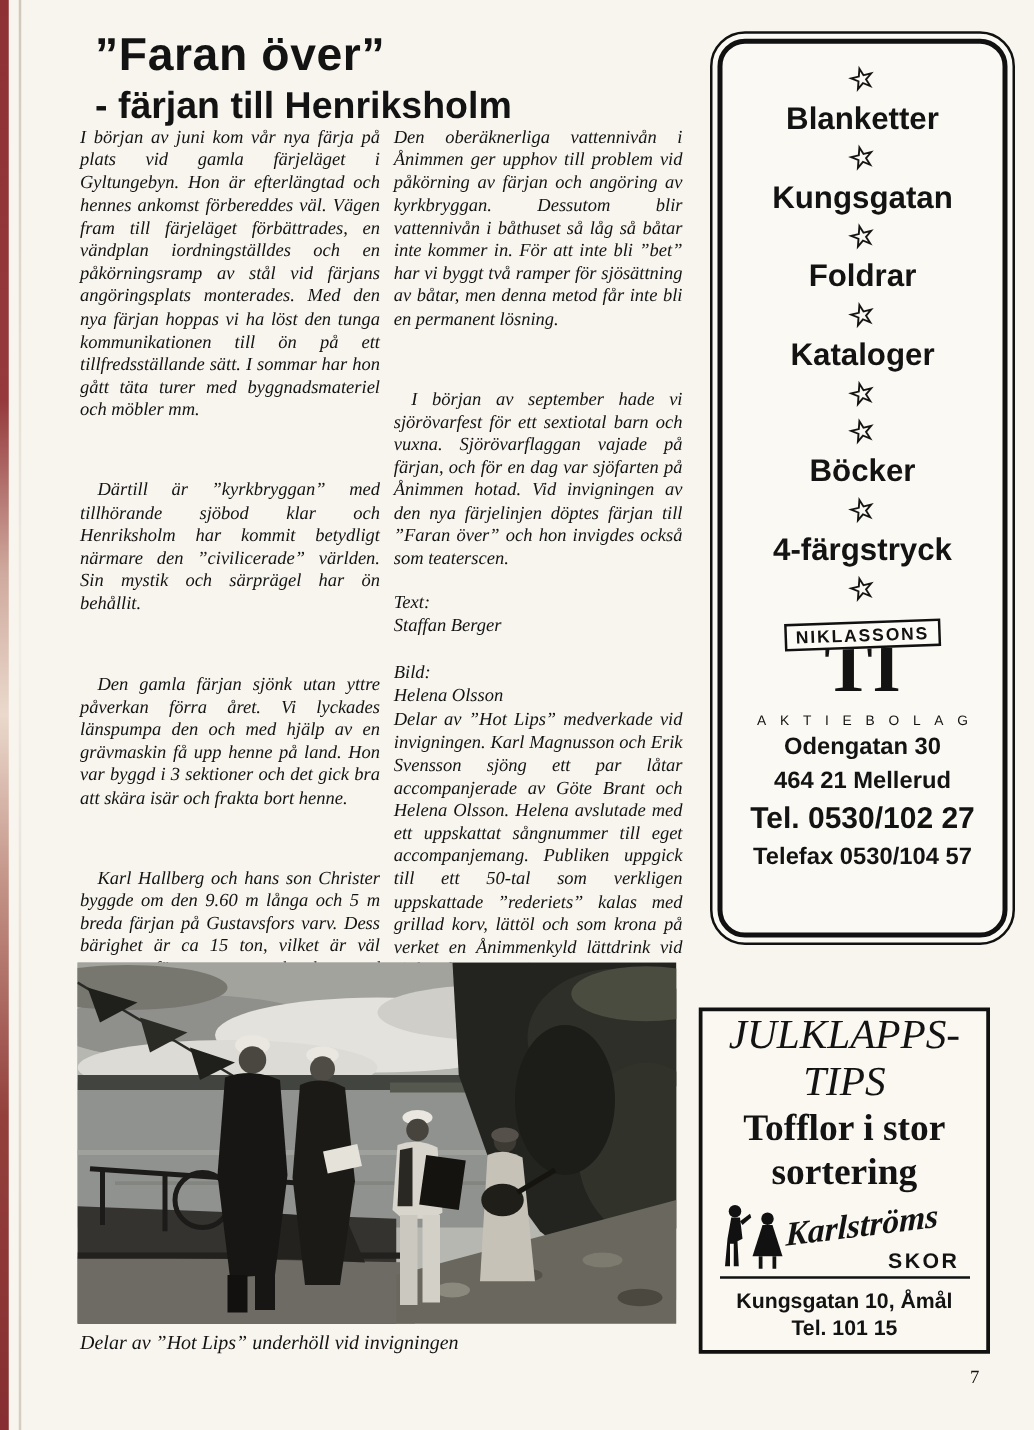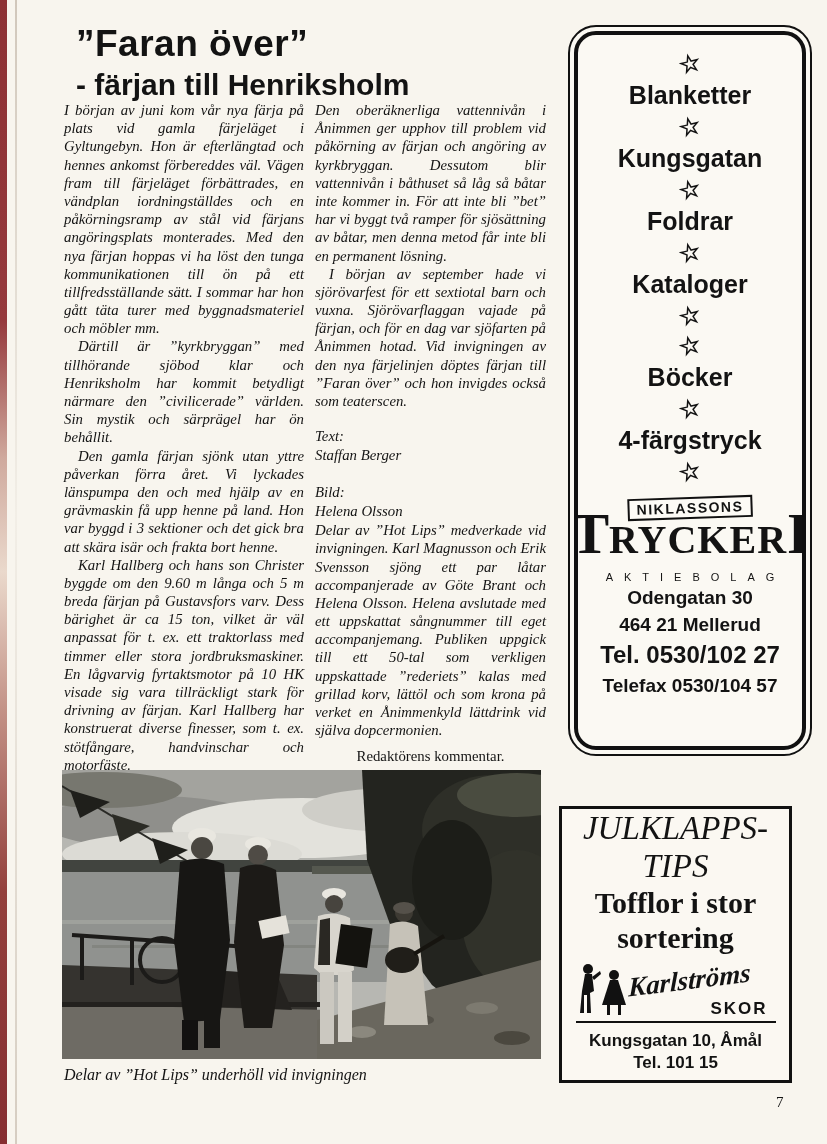--- a/index.html
+++ b/index.html
@@ -25,21 +25,21 @@
   .headline .l1 { font-size:37px; letter-spacing:.5px; }
   .headline .l2 { font-size:30px; margin-top:5px; }
 
   .col {
     position:absolute; top:101px; text-align:justify;
     font-size:14.8px; line-height:1.23;
   }
   .col1 { left:64px; width:240px; }
   .col2 { left:315px; width:231px; }
   .col p { margin:0;font-style:italic; }
-  .col p.indent { text-indent:14px; }
+  .col p.indent { text-indent:14px;margin-top:46px; }
   .credit { font-style:italic; margin-top:17px; line-height:1.3; }
   .italic-note { font-style:italic; margin-top:22px; text-align:justify; }
   .editor-note { text-align:center; margin-top:8px; }
 
   
   .tryckeri-ad {
     position:absolute; left:568px; top:25px; width:244px; height:731px;
     border:2px solid #111; border-radius:28px; padding:4px;
     background:#fbf9f3; box-sizing:border-box;
   }
@@ -154,21 +154,20 @@
     <span class="ad-star">☆</span>
     <span class="ad-item">Böcker</span>
     <span class="ad-star">☆</span>
     <span class="ad-item">4-färgstryck</span>
     <span class="ad-star">☆</span>
 
     <div class="nik-logo">
       <span class="nik-banner">NIKLASSONS</span>
       <span class="nik-word">
         <span class="big">T</span>
-        <span class="mid">RYCKER</span>
         <span class="big">I</span>
       </span>
       <span class="nik-sub">AKTIEBOLAG</span>
     </div>
 
     <div class="nik-addr">Odengatan 30</div>
     <div class="nik-addr">464 21 Mellerud</div>
     <div class="nik-phone">Tel. 0530/102 27</div>
     <div class="nik-fax">Telefax 0530/104 57</div>
   </div>

